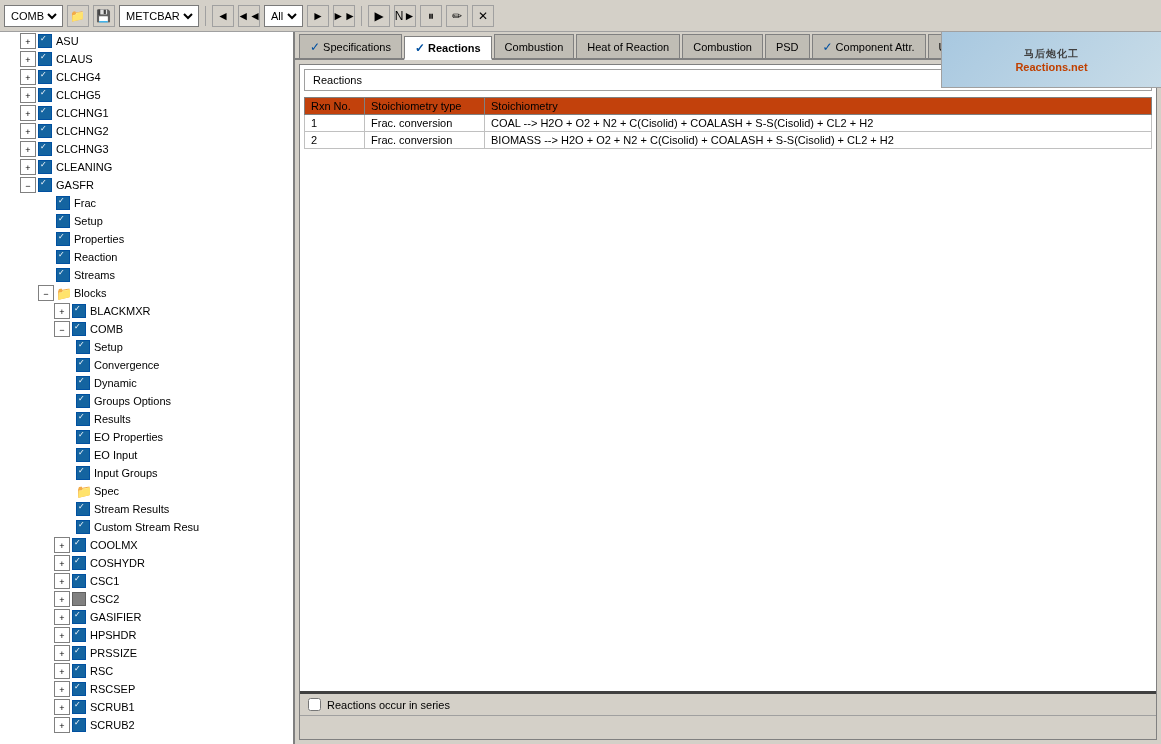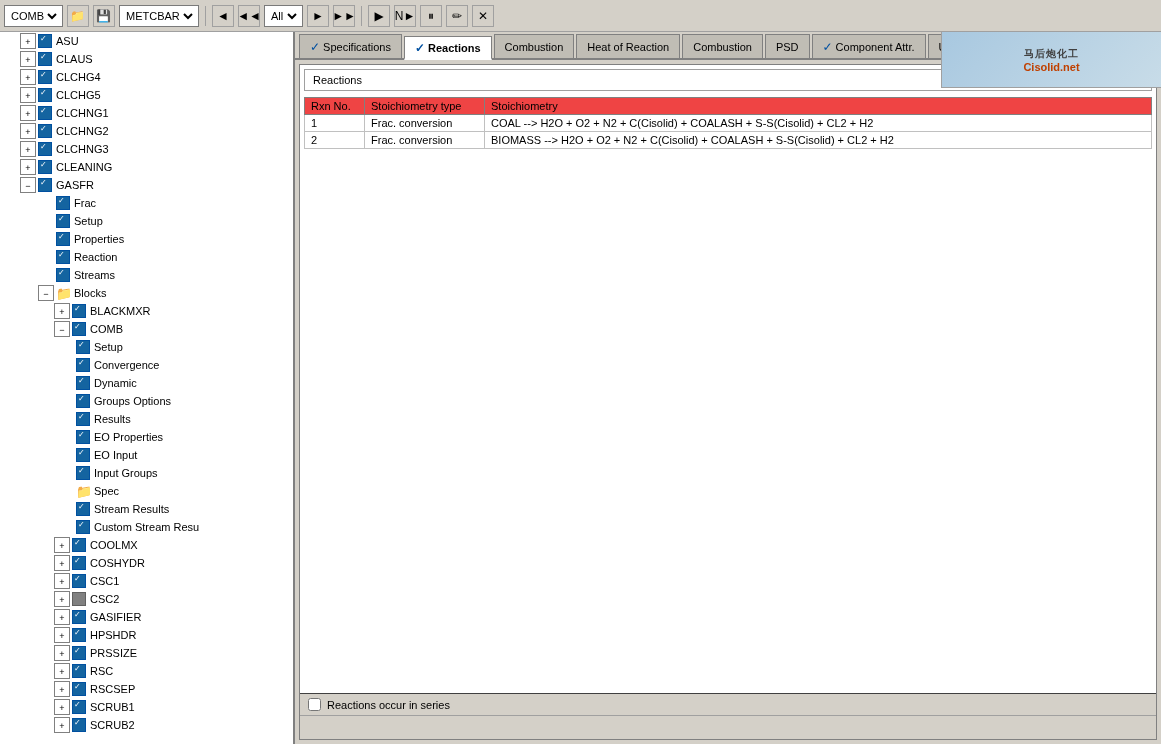--- a/index.html
+++ b/index.html
@@ -130,21 +130,21 @@
       flex-direction: column;
     }
 
     
     .reactions-table {
       border-collapse: collapse;
       width: 100%;
       font-size: 11px;
     }
     .reactions-table th {
-      background: #ef4444;
+      background: #c2410c;
       border: 1px solid #808080;
       padding: 2px 6px;
       text-align: left;
       font-weight: normal;
     }
     .reactions-table td {
       border: 1px solid #c0c0c0;
       padding: 2px 6px;
       background: white;
     }
@@ -168,21 +168,21 @@
       text-align: center;
     }
 
     
     .checkbox-row {
       display: flex;
       align-items: center;
       padding: 4px 8px;
       gap: 6px;
       background: #d4d0c8;
-      border-top: 1px solid #404040;
+      border-top: 3px solid #404040;
     }
     .checkbox-row input[type=checkbox] { margin: 0; }
 
     
     .status-bar {
       background: #d4d0c8;
       border-top: 1px solid #a0a0a0;
       padding: 2px 6px;
       min-height: 24px;
     }
@@ -631,21 +631,21 @@
         <span class="tree-label">SCRUB2</span>
       </div>
     </div>
   </div>
 
   <div class="right-panel">
 
     <div style="position:relative;">
       <div style="position:absolute;right:0;top:0;z-index:10;background:linear-gradient(135deg,#a8c8e0,#c8dce8);width:220px;height:56px;display:flex;flex-direction:column;align-items:center;justify-content:center;border-left:1px solid #a0a0a0;border-bottom:1px solid #a0a0a0;overflow:hidden;">
         <div style="font-size:10px;color:#404040;font-weight:bold;letter-spacing:1px;">马后炮化工</div>
-        <div style="font-size:11px;color:#c04000;font-weight:bold;">Cisolid.net</div>
+        <div style="font-size:11px;color:#c04000;font-weight:bold;">Reactions.net</div>
       </div>
     </div>
 
     <div class="tabs-bar">
       <div class="tab">
         <span class="tab-check">✓</span>
         <span>Specifications</span>
       </div>
       <div class="tab active">
         <span class="tab-check">✓</span>

